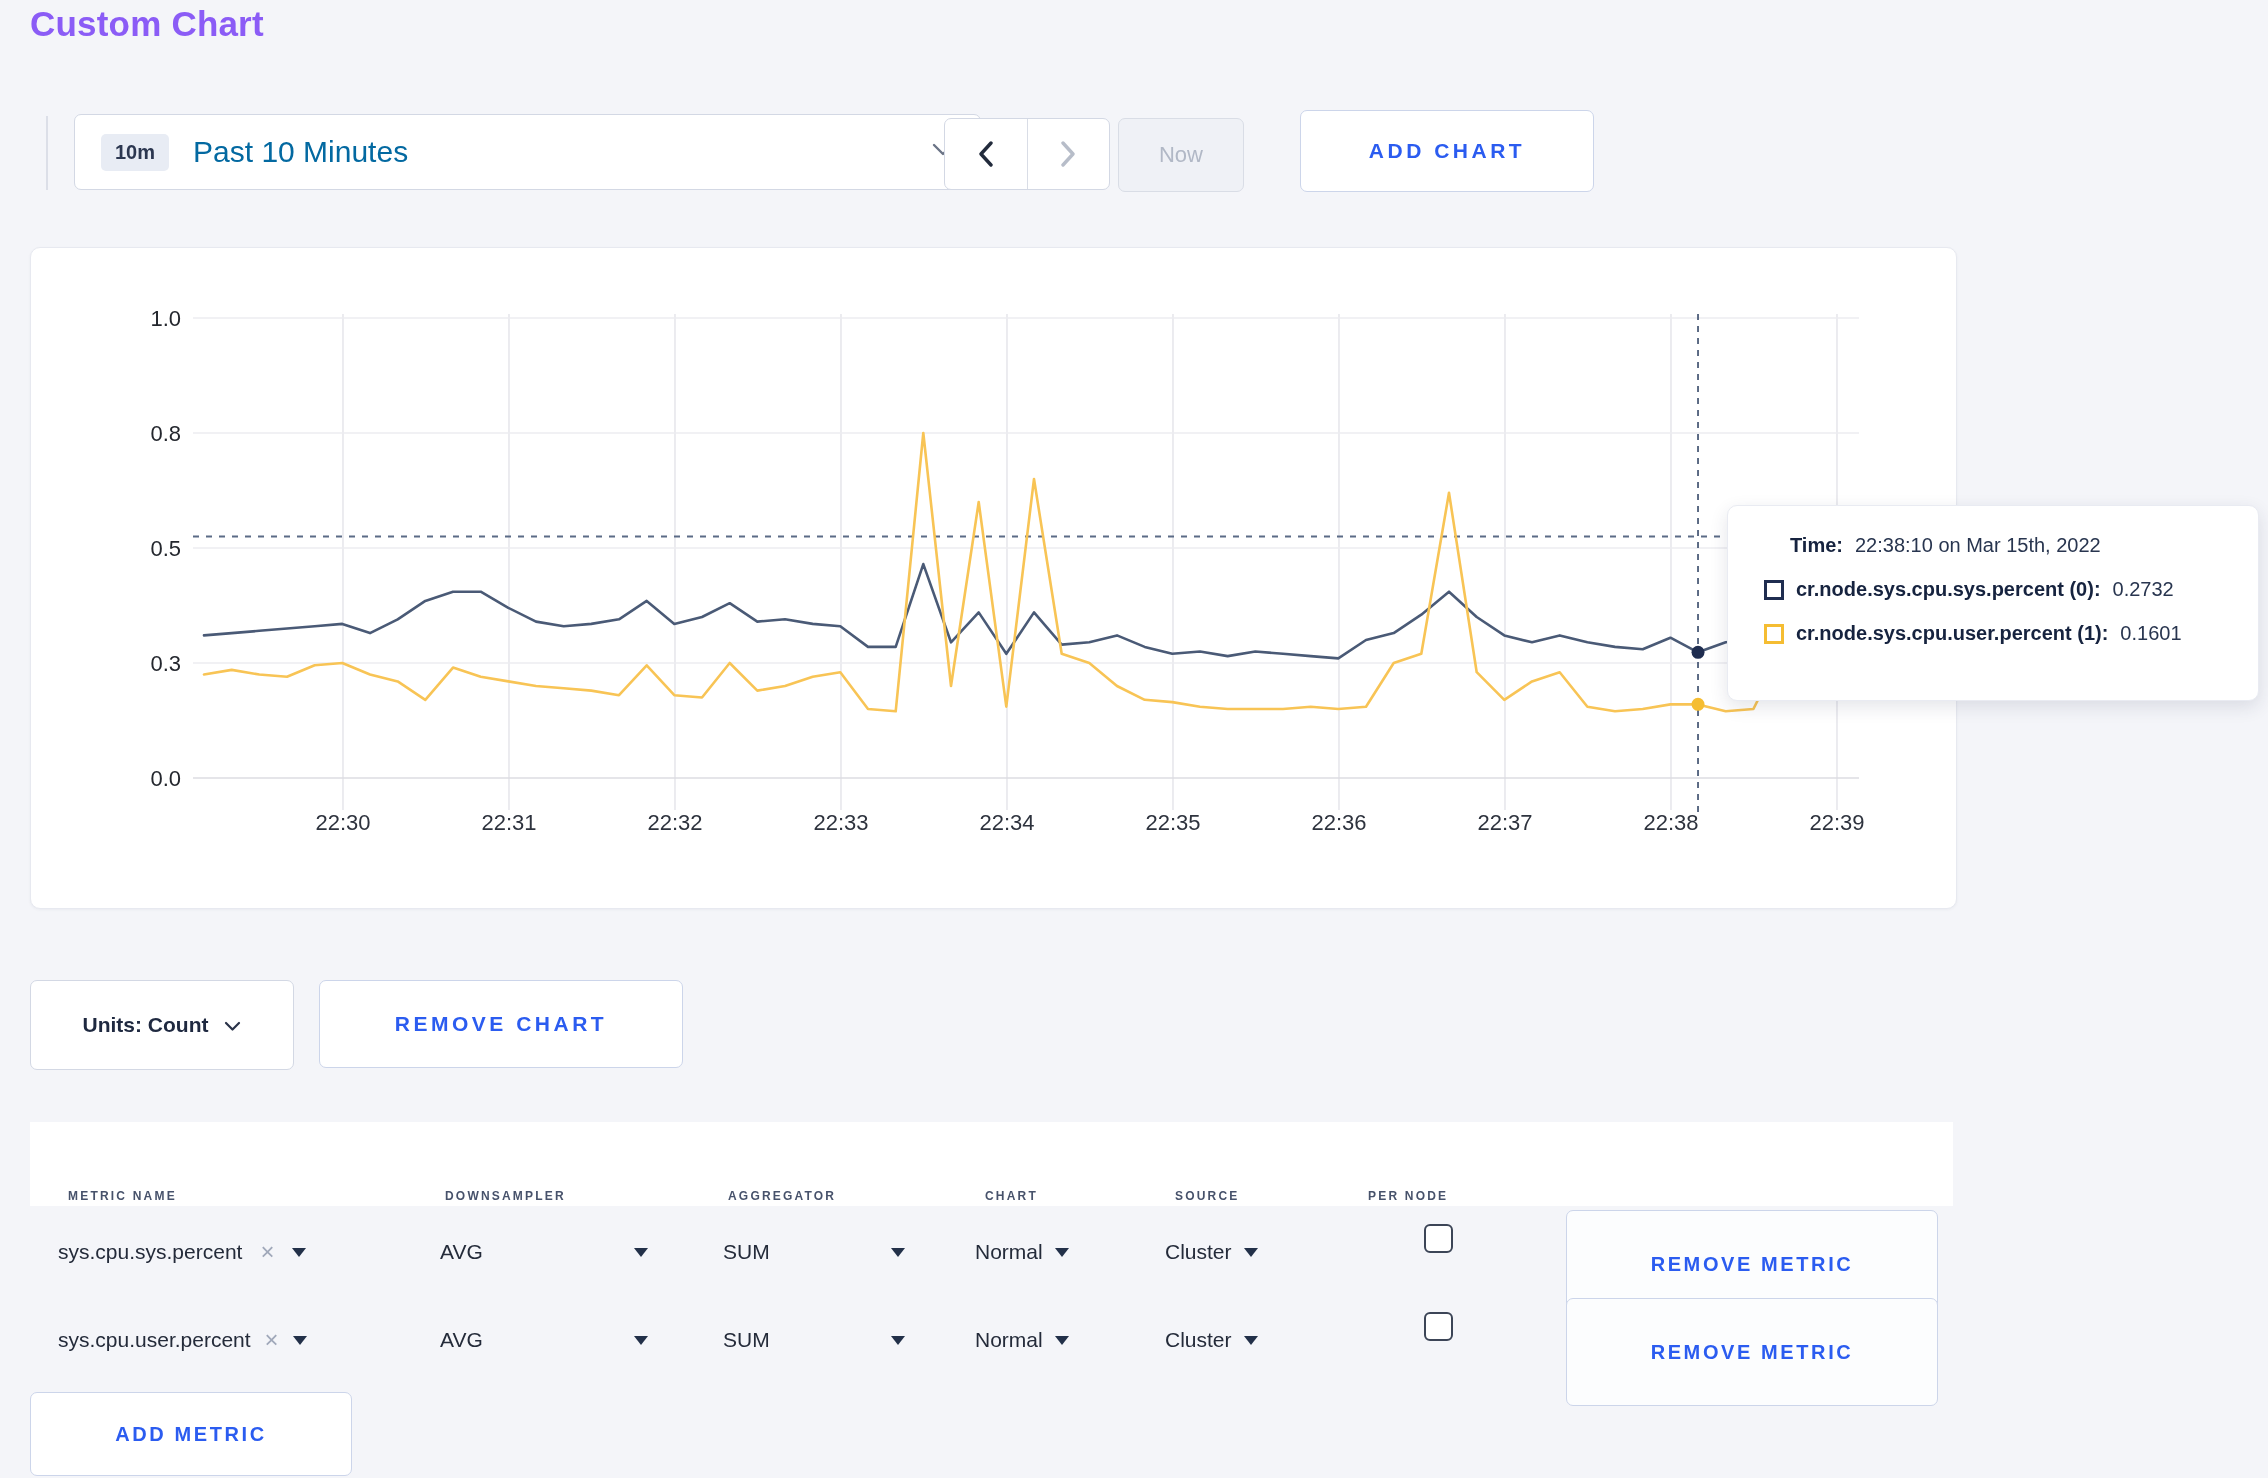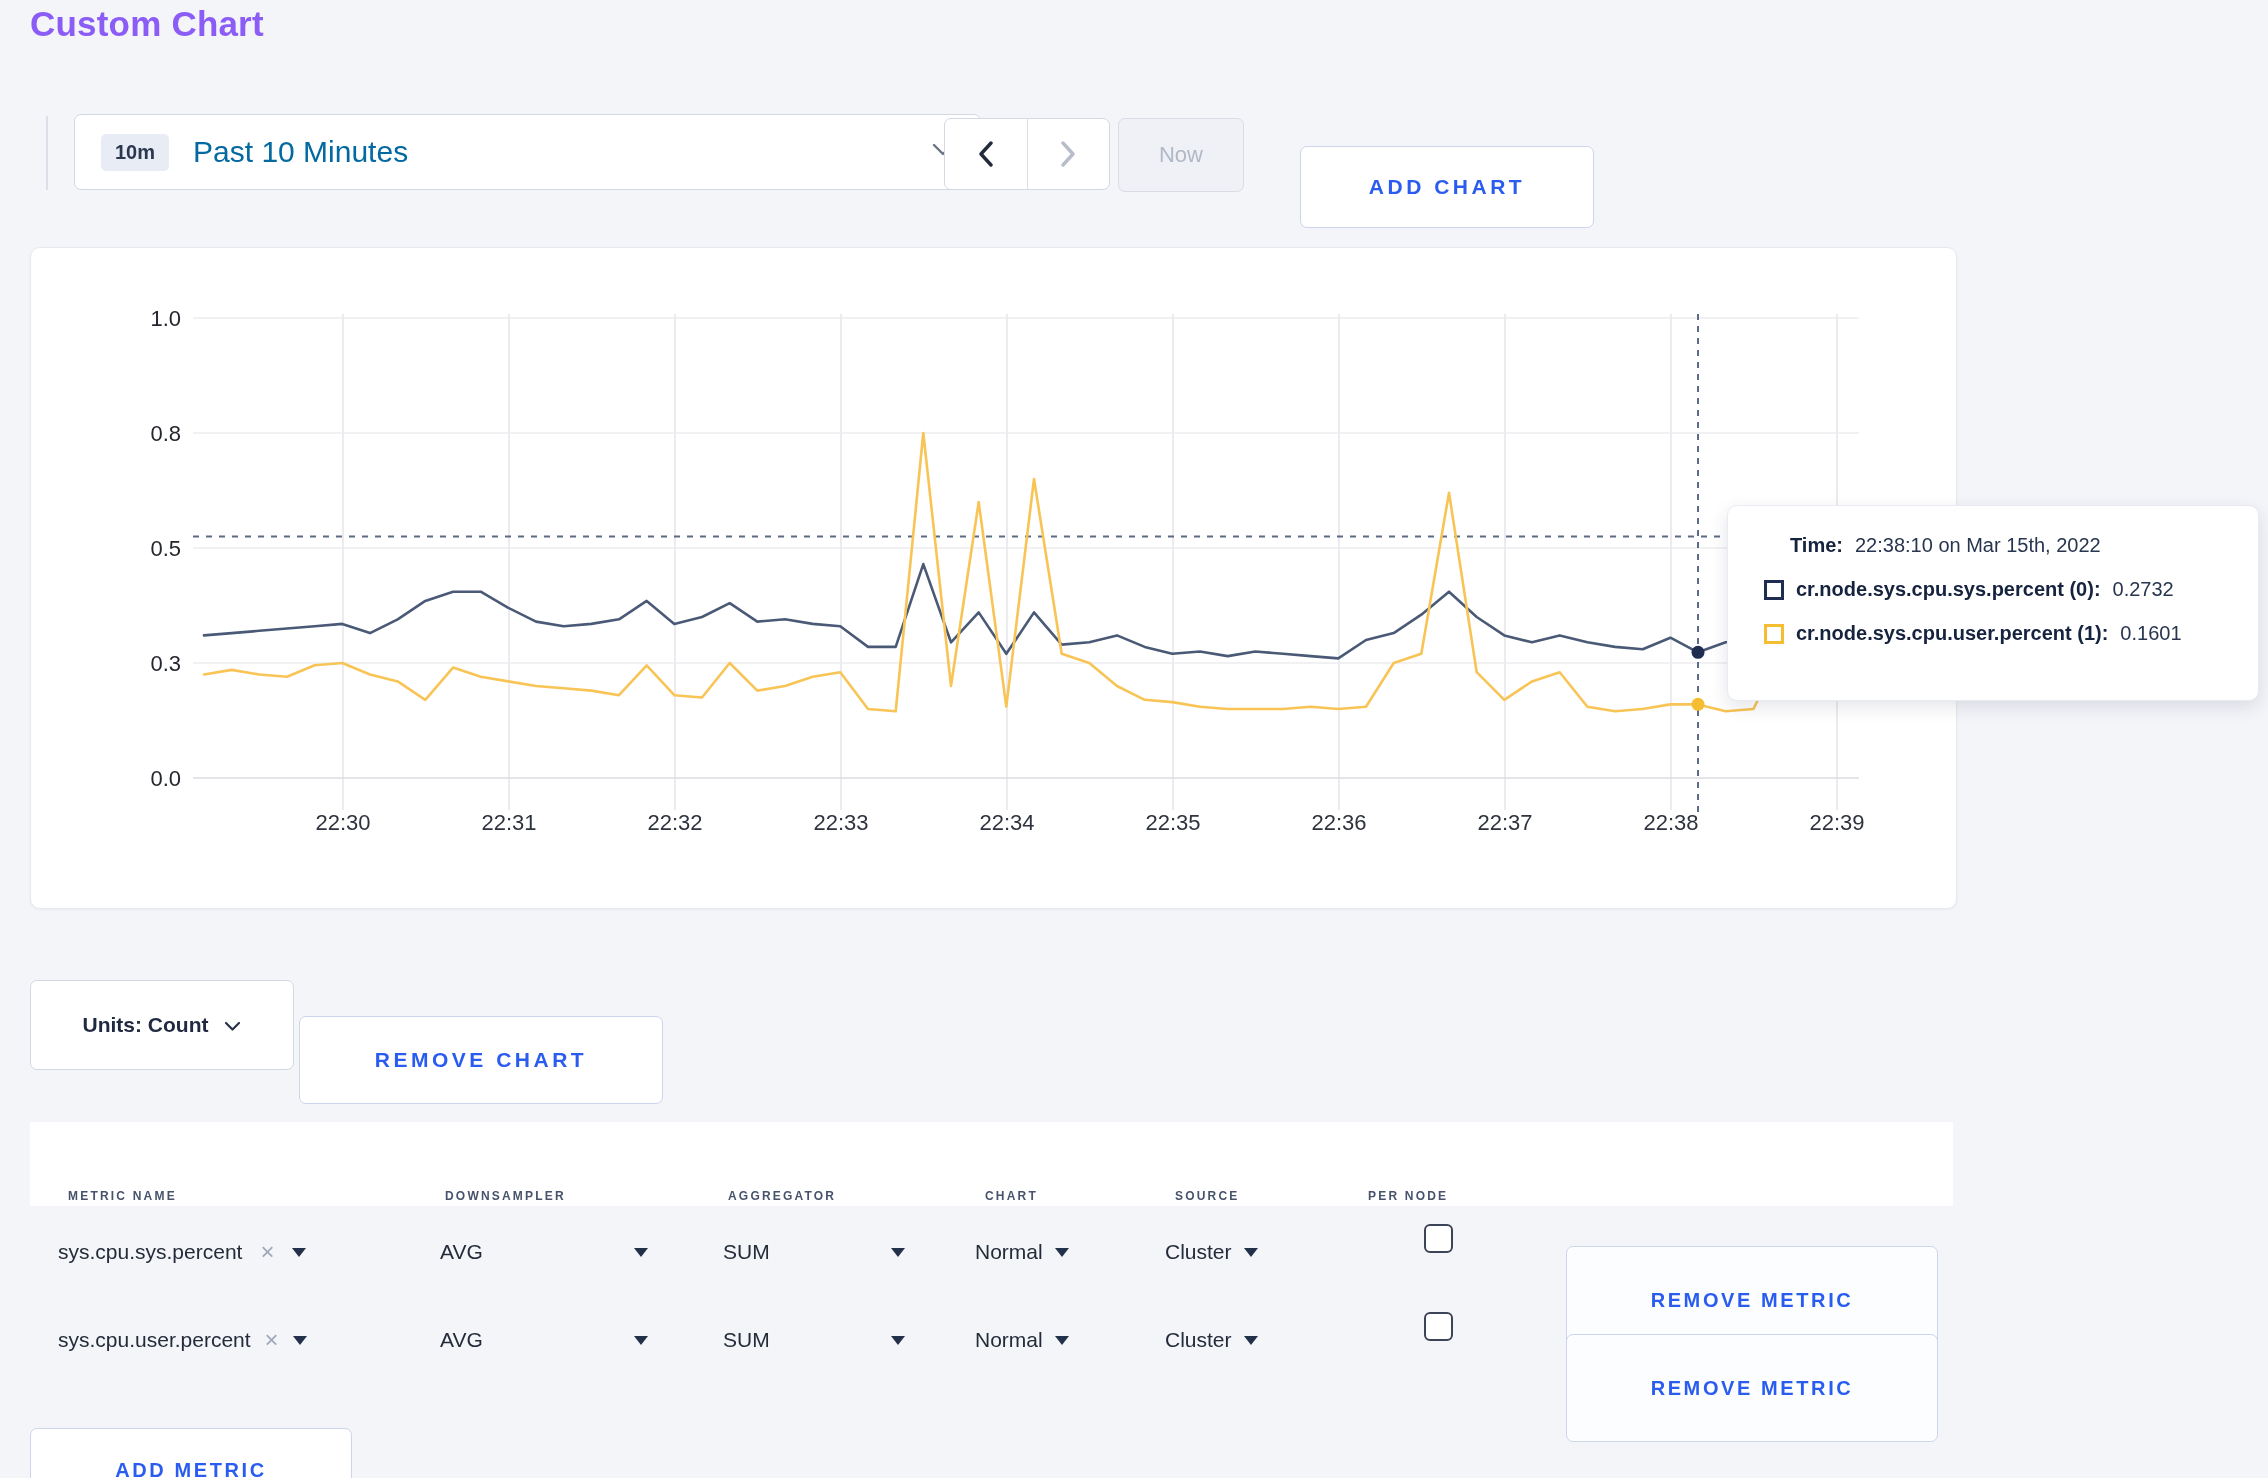--- a/index.html
+++ b/index.html
@@ -48,21 +48,21 @@
   .now-btn{
     left:1118px;top:118px;width:124px;height:72px;
     background:#eff1f6;border:1.5px solid #d9dde6;border-radius:7px;
     display:flex;align-items:center;justify-content:center;
     font-size:22px;color:#b1b8c6;cursor:default;
   }
   .blue-btn{
     background:#ffffff;border:1.5px solid #ccd5ea;border-radius:7px;
     display:flex;align-items:center;justify-content:center;
     font-size:21px;font-weight:700;letter-spacing:3.5px;color:#2b5cf0;
-    cursor:pointer;box-sizing:border-box;margin-top:36px;
+    cursor:pointer;box-sizing:border-box;
   }
   .add-chart{left:1300px;top:110px;width:294px;height:82px;}
 
   
   .chart-card{
     left:30px;top:247px;width:1925px;height:660px;
     background:#ffffff;border:1px solid #e7e9f0;border-radius:10px;
     box-shadow:0 1px 3px rgba(40,50,80,.05);
   }
   .chart-card svg{position:absolute;left:0;top:0;}
@@ -84,21 +84,21 @@
     background:#fff;flex:0 0 auto;
   }
 
   
   .units-btn{
     left:30px;top:980px;width:262px;height:88px;
     background:#ffffff;border:1.5px solid #d3d8e4;border-radius:7px;
     display:flex;align-items:center;justify-content:center;gap:16px;
     font-size:21px;font-weight:700;color:#1f2940;cursor:pointer;
   }
-  .remove-chart{left:299px;top:980px;width:364px;height:88px;}
+  .remove-chart{left:319px;top:980px;width:364px;height:88px;}
 
   
   .table-header{
     left:30px;top:1122px;width:1923px;height:84px;background:#ffffff;
   }
   .th{
     position:absolute;top:50%;transform:translateY(-50%);
     font-size:12px;font-weight:700;letter-spacing:2.2px;color:#47526b;margin-top:32px;
   }
   .cell{

